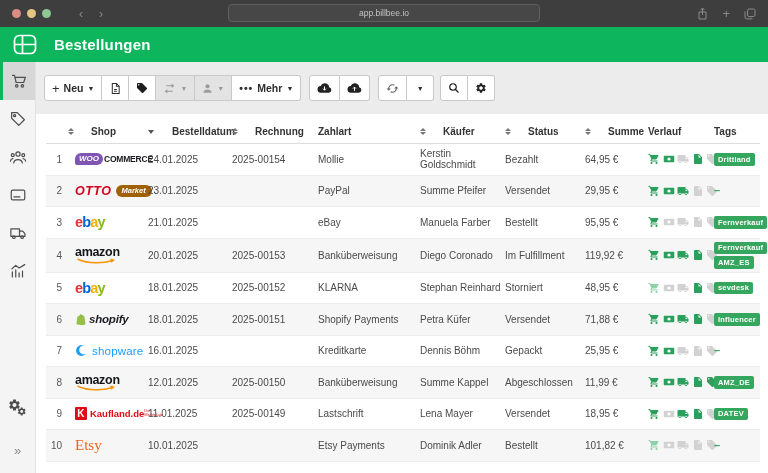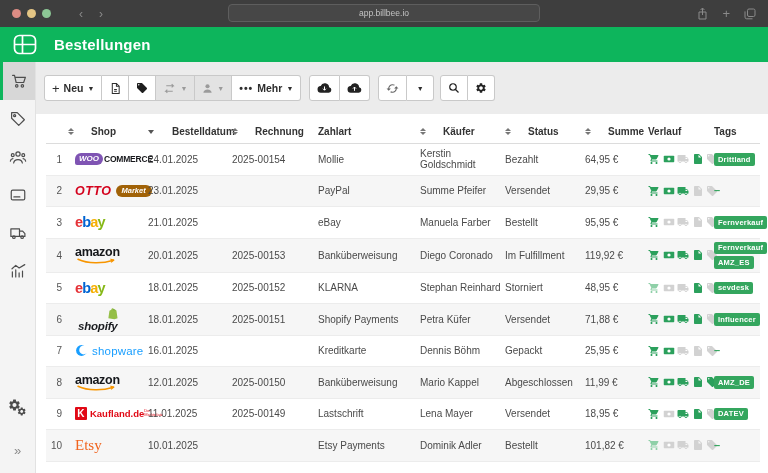--- a/index.html
+++ b/index.html
@@ -580,21 +580,21 @@
                 </svg>
               </span>
             </div>
             <div class="cell-tags">
               <span class="tag-badge">sevdesk</span>
             </div>
           </div>
           <div class="grid-row trow even">
             <div class="cell-num">6</div>
             <div class="cell-shop">
-              <span style="display: flex; align-items: flex-end; flex-direction: column;">
+              <span style="display: flex; align-items: center;">
                 <svg width="11" height="13" viewBox="0 0 24 27" fill="#95bf47">
                   <path d="M18.5 5.5c1.6.5 1.9 1 2.2 2.5L23 24l-6.8 2.2L3 24 5.3 7.5c1.2-.9 2-1.2 3.5-1.5l.7-1.5C10.3 2.7 11.6 2 12.7 2c.9 0 1.6.6 2.1 1.7.7-.1 1.2 0 1.7.6l.6.9 1.4.3z"></path>
                   <path d="M14.8 3.7c.5 1 .6 2 .6 3.1" stroke="#5e8e3e" stroke-width="1.4" fill="none"></path>
                 </svg>
                 <span class="shopify-text">shopify</span>
               </span>
             </div>
             <div>18.01.2025</div>
             <div>2025-00151</div>
             <div>Shopify Payments</div>
@@ -689,21 +689,21 @@
                 <span class="amazon-text">amazon</span>
                 <svg width="42" height="6" viewBox="0 0 42 6" style="margin-top:-1px">
                   <path d="M2 1.2C12 5.8 26 5.8 37.5 2.2" stroke="#f79500" stroke-width="1.5" fill="none" stroke-linecap="round"></path>
                   <path d="M37.8 2.1l-3-.9m3 .9l-2.4 1.9" stroke="#f79500" stroke-width="1.2" fill="none" stroke-linecap="round"></path>
                 </svg>
               </span>
             </div>
             <div>12.01.2025</div>
             <div>2025-00150</div>
             <div>Banküberweisung</div>
-            <div>Mario Kappel</div>
+            <div>Summe Kappel</div>
             <div>Abgeschlossen</div>
             <div>11,99 €</div>
             <div class="verlauf-icons">
               <span style="display: flex;">
                 <svg width="12" height="12" viewBox="0 0 24 24" fill="#2ba05c">
                   <path d="M7 18c-1.1 0-1.99.9-1.99 2S5.9 22 7 22s2-.9 2-2-.9-2-2-2zM1 2v2h2l3.6 7.59-1.35 2.45c-.16.28-.25.61-.25.96 0 1.1.9 2 2 2h12v-2H7.42c-.14 0-.25-.11-.25-.25l.03-.12.9-1.63h7.45c.75 0 1.41-.41 1.75-1.03l3.58-6.49c.08-.14.12-.31.12-.47 0-.55-.45-1-1-1H5.21l-.94-2H1zm16 16c-1.1 0-1.99.9-1.99 2s.89 2 1.99 2 2-.9 2-2-.9-2-2-2z"></path>
                 </svg>
               </span>
               <span style="display: flex;">
                 <svg width="12" height="12" viewBox="0 0 24 24" fill="#2ba05c">

